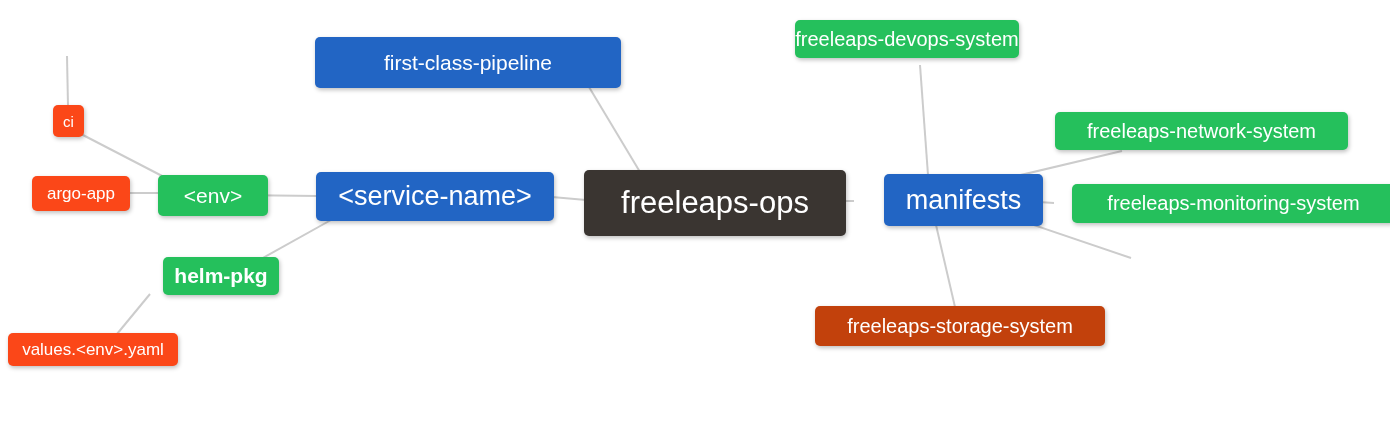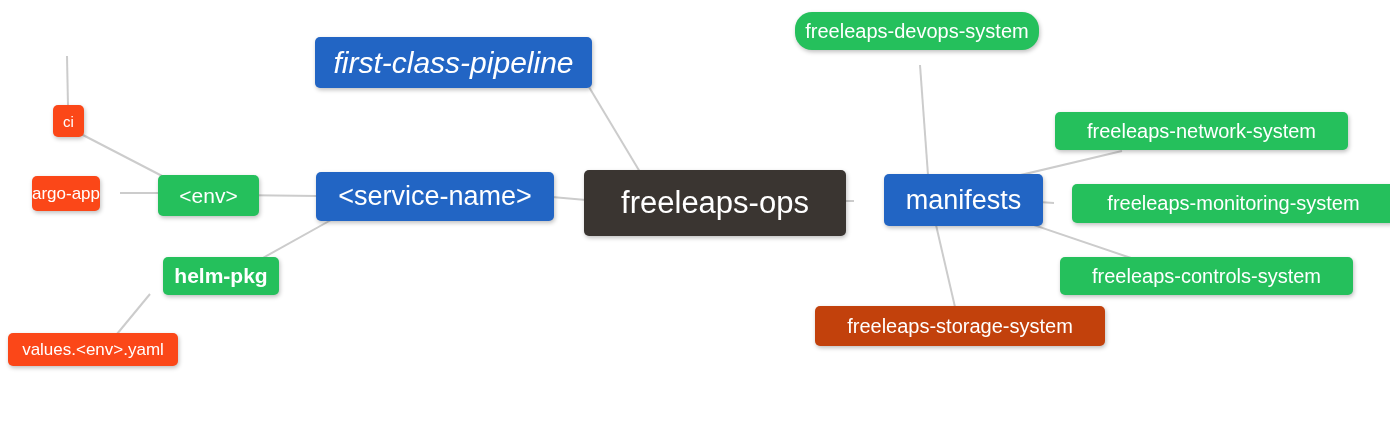--- a/index.html
+++ b/index.html
@@ -25,29 +25,29 @@
     color: #ffffff;
     border-radius: 5px;
     box-shadow: 1px 2px 4px rgba(0,0,0,0.25);
     white-space: nowrap;
     cursor: pointer;
     box-sizing: border-box;
   }
   
   #n-jenkinsfile { left: 20px;  top: 26px;  width: 95px;  height: 31px; font-size: 13px; background:#f9a21d; }
   #n-ci          { left: 53px;  top: 105px; width: 31px;  height: 32px; font-size: 15px; background:#fb4718; }
-  #n-argo-app    { left: 32px;  top: 176px; width: 68px;  height: 35px; font-size: 17px; background:#fb4718; }
-  #n-env         { left: 158px; top: 175px; width: 101px;  height: 41px; font-size: 21px; background:#25c05c; }
+  #n-argo-app    { left: 32px;  top: 176px; width: 98px;  height: 35px; font-size: 17px; background:#fb4718; }
+  #n-env         { left: 158px; top: 175px; width: 110px;  height: 41px; font-size: 21px; background:#25c05c; }
   #n-helm-pkg    { left: 163px; top: 257px; width: 116px; height: 38px; font-size: 21px; background:#25c05c;font-weight:bold; }
   #n-values      { left: 8px;   top: 333px; width: 170px; height: 33px; font-size: 17px; background:#fb4718; }
-  #n-fcp         { left: 315px; top: 37px;  width: 277px; height: 51px; font-size: 30px; background:#2265c4;font-style:italic; }
+  #n-fcp         { left: 315px; top: 37px;  width: 306px; height: 51px; font-size: 21px; background:#2265c4; }
   #n-service     { left: 316px; top: 172px; width: 238px; height: 49px; font-size: 27px; background:#2265c4; }
   #n-ops         { left: 584px; top: 170px; width: 262px; height: 66px; font-size: 31px; background:#3a3531; }
   #n-manifests   { left: 851px; top: 174px; width: 159px; height: 52px; font-size: 27px; background:#2265c4;margin-left:33px; }
-  #n-devops      { left: 795px; top: 12px;  width: 244px; height: 38px; font-size: 20px; background:#25c05c;border-radius:17px; }
+  #n-devops      { left: 795px; top: 20px;  width: 224px; height: 38px; font-size: 20px; background:#25c05c; }
   #n-network     { left: 1055px;top: 112px; width: 293px; height: 38px; font-size: 20px; background:#25c05c; }
   #n-monitoring  { left: 1052px;top: 184px; width: 323px; height: 39px; font-size: 20px; background:#25c05c; }
   #n-controls    { left: 1060px;top: 257px; width: 293px; height: 38px; font-size: 20px; background:#25c05c; }
   #n-storage     { left: 815px; top: 306px; width: 290px; height: 40px; font-size: 20px; background:#25c05c; }
 </style>
 </head>
 <body>
 
 <div class="canvas">
 
@@ -73,16 +73,15 @@
   <div class="node" id="n-env" style="background: rgb(37, 192, 92);">&lt;env&gt;</div>
   <div class="node" id="n-helm-pkg" style="background: rgb(37, 192, 92);">helm-pkg</div>
   <div class="node" id="n-values" style="background: rgb(251, 71, 24);">values.&lt;env&gt;.yaml</div>
   <div class="node" id="n-fcp" style="background: rgb(34, 101, 196);">first-class-pipeline</div>
   <div class="node" id="n-service" style="background: rgb(34, 101, 196);">&lt;service-name&gt;</div>
   <div class="node" id="n-ops" style="background: rgb(58, 53, 49);">freeleaps-ops</div>
   <div class="node" id="n-manifests" style="background: rgb(34, 101, 196);">manifests</div>
   <div class="node" id="n-devops" style="background: rgb(37, 192, 92);">freeleaps-devops-system</div>
   <div class="node" id="n-network" style="background: rgb(37, 192, 92);">freeleaps-network-system</div>
   <div class="node" id="n-monitoring" style="background: rgb(37, 192, 92); margin-left: 20px;">freeleaps-monitoring-system</div>
-  <div class="node" id="n-controls" style="background: rgb(37, 192, 92);">freeleaps-controls-system</div>
   <div class="node" id="n-storage" style="background: #c2410c;">freeleaps-storage-system</div>
 
 </div>
 
 </body></html>

